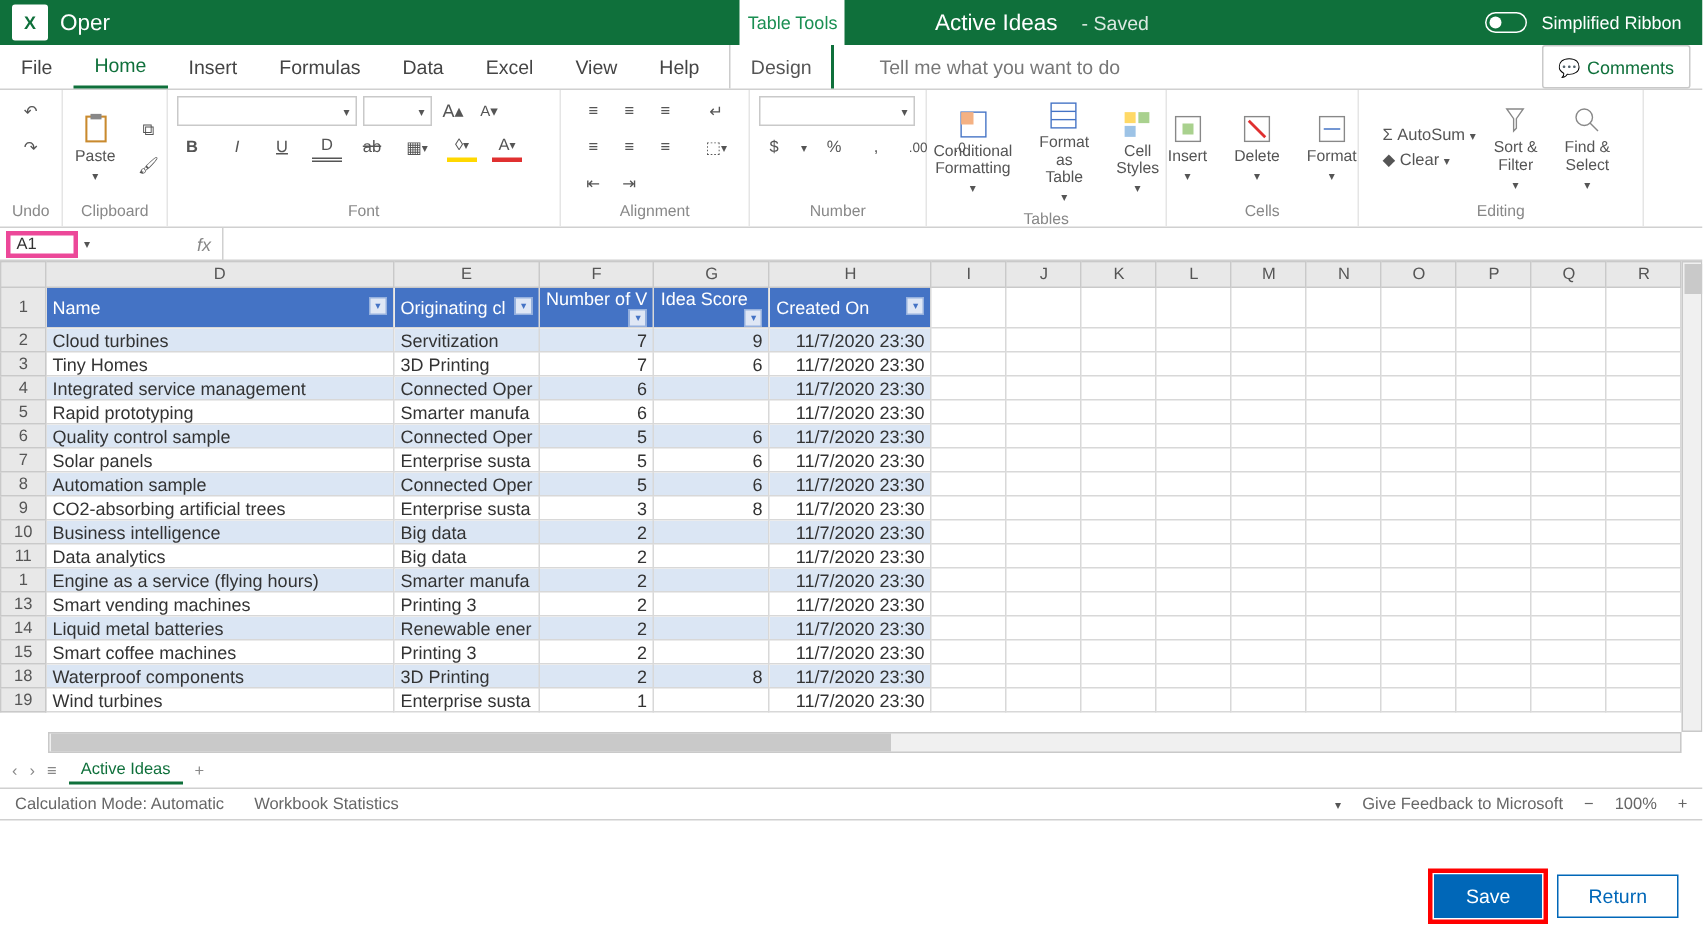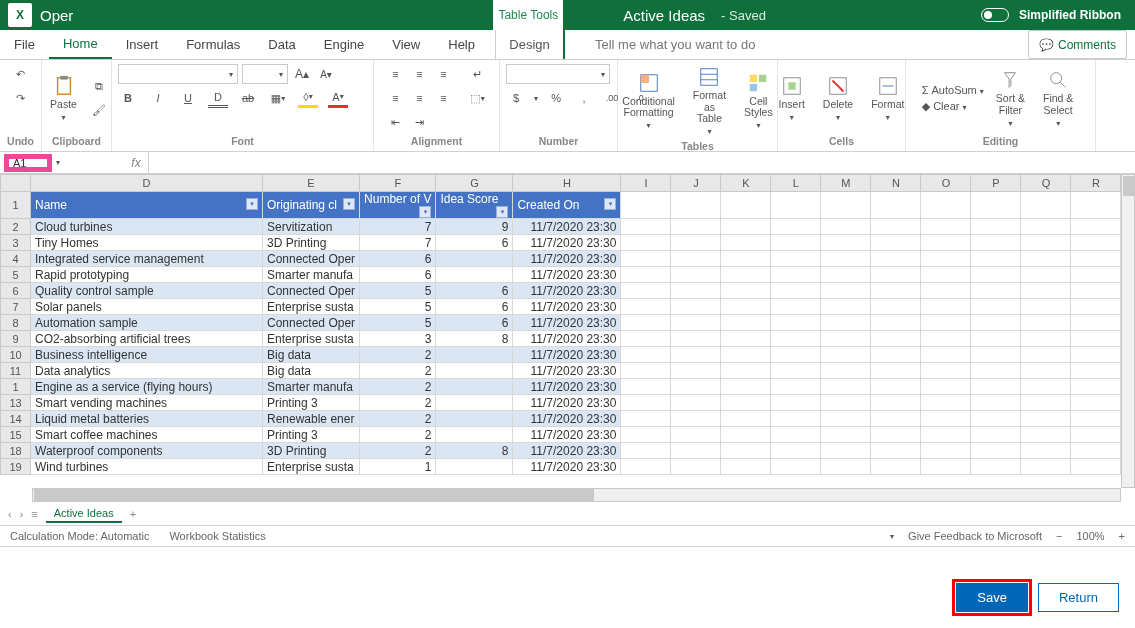--- a/index.html
+++ b/index.html
@@ -5,44 +5,44 @@
   * { margin: 0; padding: 0; box-sizing: border-box; font-family: "Segoe UI", Arial, sans-serif; }
   body { background: #fff; width: 1135px; height: 628px; overflow: hidden; font-size: 12px; color: #333; }
   .bar { height: 30px; background: #0f703b; color: #fff; display: flex; align-items: center; }
   .bar-left { display: flex; align-items: center; height: 100%; }
   .excel-icon { width: 24px; height: 24px; background: #fff; margin: 0 8px; display: flex; align-items: center; justify-content: center; font-weight: bold; color: #0f703b; font-size: 12px; border-radius: 2px;}
   .app-name { font-size: 15px; margin-right: 40px; }
   .tabletools { color:#1a8f52; height: 100%; display: flex; align-items: center; justify-content: center; width: 70px; font-size: 12px;}
   .tabletools-wrap { background:#fff; height:100%; width:70px; display:flex; align-items:center; justify-content:center;}
   .doc-title { flex:0 0 auto; margin-left:60px; font-size: 15px; }
   .saved { font-size: 13px; margin-left: 16px; opacity:0.85;}
-  .bar-right { margin-left: auto; display: flex; align-items: center; gap: 10px; padding-right: 14px; font-weight: bold; }
+  .bar-right { margin-left: auto; display: flex; align-items: center; gap: 10px; padding-right: 14px; }
   .toggle { width: 28px; height: 14px; border: 1.5px solid #fff; border-radius: 8px; display:flex; align-items:center; }
   .toggle::before { content:""; width:8px; height:8px; border-radius:50%; background:#fff; margin-left:2px; }
   .ribbon-tabs { height: 30px; display: flex; align-items: stretch; border-bottom: 1px solid #d0d0d0; background: #fff;}
   .tab { padding: 0 14px; display: flex; align-items: center; color: #444; font-size: 13px;}
   .tab.active { color: #0f703b; border-bottom: 2px solid #0f703b; }
   .tab.file { color: #444; }
   .design-tab { width: 70px; justify-content: center; color: #555; border-right: 2px solid #0f703b; border-left: 1px solid #ccc;}
   .tellme { margin-left: 30px; color: #777; font-size: 13px; display:flex; align-items:center;}
   .comments-btn { margin-left:auto; margin-right:8px; border:1px solid #c9c9c9; border-radius:2px; padding:3px 10px; color:#0f703b; display:flex; align-items:center; gap:4px; font-size:12px;}
   .ribbon { height: 92px; border-bottom: 1px solid #d0d0d0; display: flex; align-items: stretch; background: #fff; font-size: 11px; color:#555;}
   .group { border-right: 1px solid #e5e5e5; display:flex; flex-direction:column; align-items:center; padding:4px 6px 2px; position:relative;}
   .group-body { display:flex; align-items:center; gap:6px; flex:1;}
-  .group-label { font-size:10.5px; color:#888; margin-top:auto; padding:2px 0;font-weight:bold;}
+  .group-label { font-size:10.5px; color:#888; margin-top:auto; padding:2px 0;}
   .vbtn { display:flex; flex-direction:column; align-items:center; gap:2px; padding:2px 6px; color:#555;}
   .vbtn svg { width:22px; height:22px; }
   .vbtn-lbl { font-size:10.5px; text-align:center; line-height:1.1;}
   .hstack { display:flex; gap:4px; align-items:center;}
   .vstack { display:flex; flex-direction:column; gap:4px; align-items:flex-start;}
   .dd { display:inline-flex; align-items:center; border:1px solid #c9c9c9; height:20px; padding:0 4px; gap:4px; font-size:11px; color:#555; background:#fff;}
   .caret { font-size:8px; color:#555;}
   .icon-btn { width:20px; height:20px; display:flex; align-items:center; justify-content:center; color:#555;}
   .name-box-bar { height:22px; border-bottom:1px solid #d0d0d0; display:flex; align-items:center; background:#fff;}
-  .name-box { width:48px; border:5px solid #ec4899; height:18px; margin-left:4px; font-size:11px; padding:0 4px; display:flex; align-items:center;}
+  .name-box { width:48px; border:3px solid #ec4899; height:18px; margin-left:4px; font-size:11px; padding:0 4px; display:flex; align-items:center;}
   .fx-btn { width:24px; font-style:italic; color:#888; text-align:center;}
   .formula-bar { flex:1; border-left:1px solid #d0d0d0; height:22px;}
   .sheet-area { position:relative; height: 328px; overflow:hidden; user-select:none;}
   table { border-collapse: collapse; font-size: 12px; }
   .colhdr { background: #e8e8e8; border: 1px solid #c9c9c9; height: 17px; text-align: center; color:#555; font-size:11px;}
   .rowhdr { background: #e8e8e8; border: 1px solid #c9c9c9; width: 30px; text-align: center; color:#555; font-size:11px; height:16px;}
   .cell { border: 1px solid #d8d8d8; height: 16px; padding: 0 4px; white-space:nowrap; overflow:hidden;}
   .hdr-row td.cell { background:#4473c5; color:#fff; font-weight:500;}
   .hdr-row .fbtn { float:right; width:12px; height:12px; background:#dfe7f5; border:1px solid #96b1de; display:inline-flex; align-items:center; justify-content:center; font-size:7px; color:#4473c5; margin-left:2px;}
   .band td.cell { background:#dbe6f4; }
@@ -77,21 +77,21 @@
     <span>Simplified Ribbon</span>
   </div>
 </div>
 
 <div class="ribbon-tabs">
   <div class="tab file">File</div>
   <div class="tab active">Home</div>
   <div class="tab">Insert</div>
   <div class="tab">Formulas</div>
   <div class="tab">Data</div>
-  <div class="tab">Engine</div>
+  <div class="tab">Excel</div>
   <div class="tab">View</div>
   <div class="tab">Help</div>
   <div style="width:6px"></div>
   <div class="tab design-tab">Design</div>
   <div class="tellme">Tell me what you want to do</div>
   <div class="comments-btn">
     <span>💬</span>
       <span>Comments</span>
   </div>
 </div>

